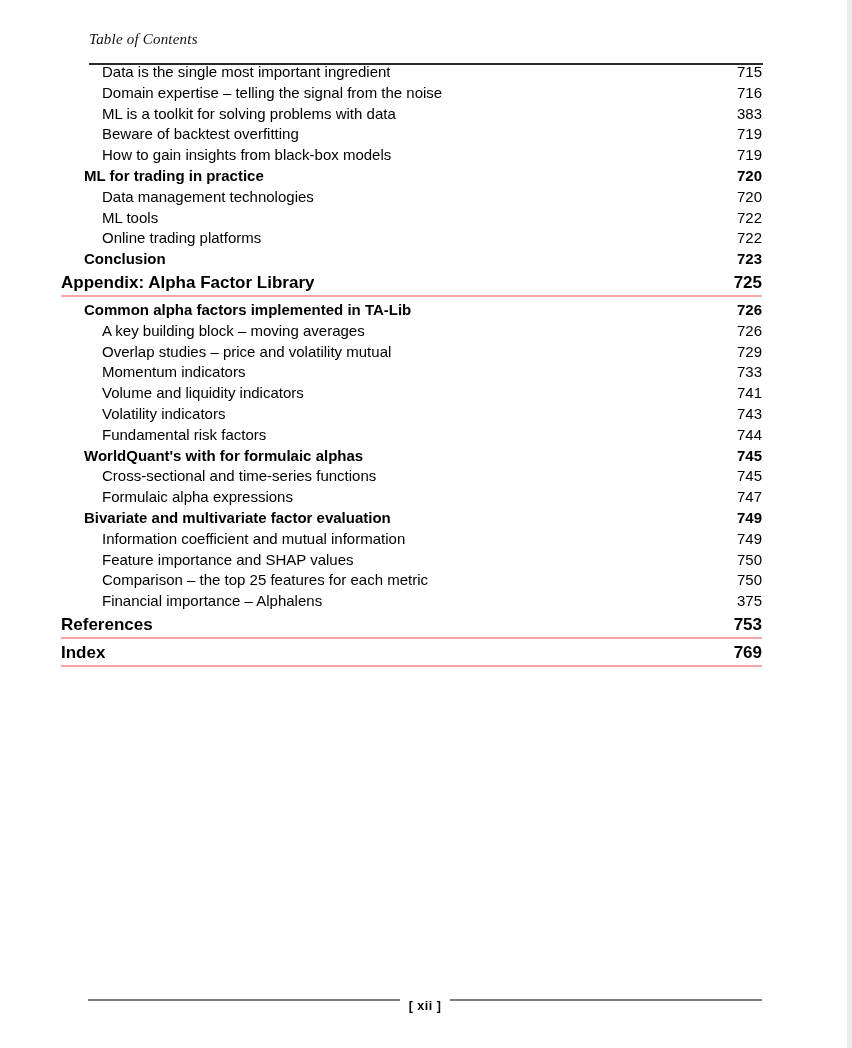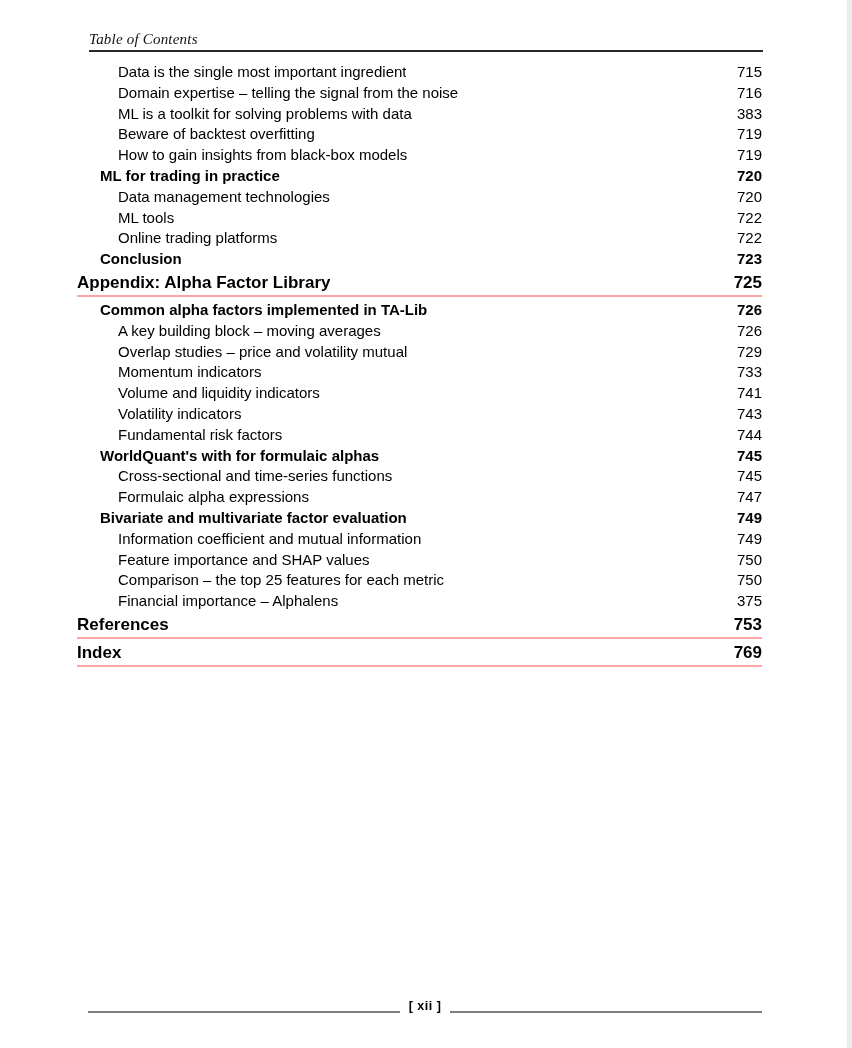--- a/index.html
+++ b/index.html
@@ -23,33 +23,33 @@
     height: 100%;
     background: #ececec;
   }
   
   .running-header {
     position: absolute;
     left: 89px;
     right: 89px;
     top: 30px;
     border-bottom: 2px solid #2a2a2a;
-    padding-bottom: 2px;
+    padding-bottom: 15px;
   }
   .running-header .hdr-title {
     font-family: "Liberation Serif", serif;
     font-style: italic;
     font-size: 15px;
     color: #101018;
     letter-spacing: 0.2px;
   }
   
   .toc {
     position: absolute;
-    left: 77px;
+    left: 61px;
     right: 90px;
     top: 62px;
   }
   .row {
     display: flex;
     justify-content: space-between;
     align-items: baseline;
     font-size: 15px;
     line-height: 20.8px;
     white-space: nowrap;
@@ -67,21 +67,21 @@
     margin: 2px 0 3px 0;
     padding-bottom: 1px;
   }
   
   .footer {
     position: absolute;
     left: 88px;
     right: 90px;
     top: 999px;
     display: flex;
-    align-items: flex-end;
+    align-items: flex-start;
   }
   .footer .rule {
     flex: 1 1 auto;
     height: 2px;
     background: #7d7d7d;
   }
   .footer .page-label {
     flex: 0 0 auto;
     margin: 0 9px;
     font-weight: bold;

